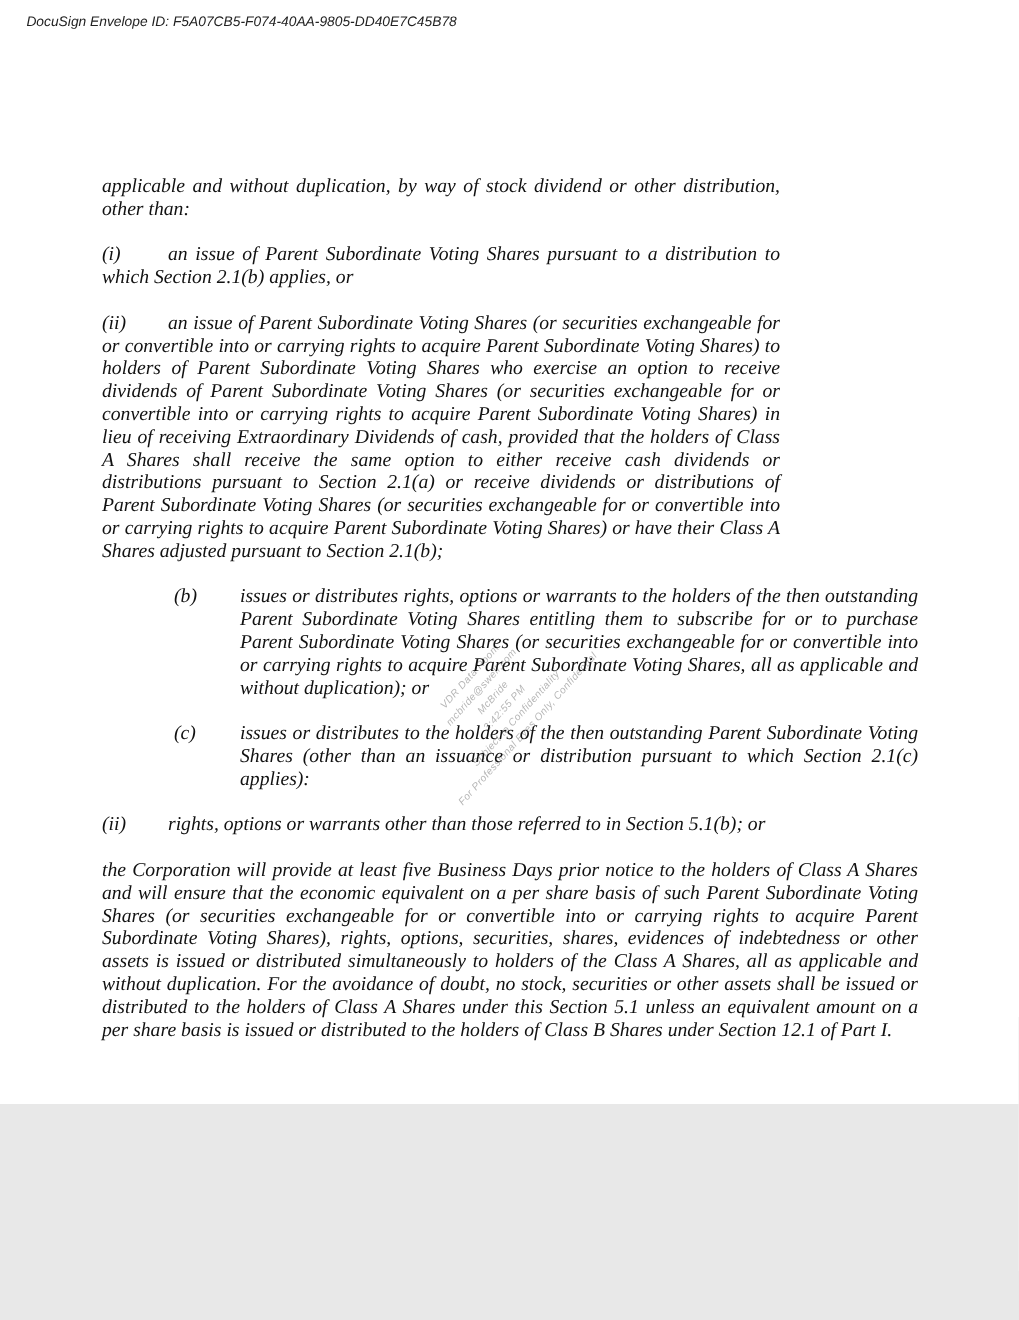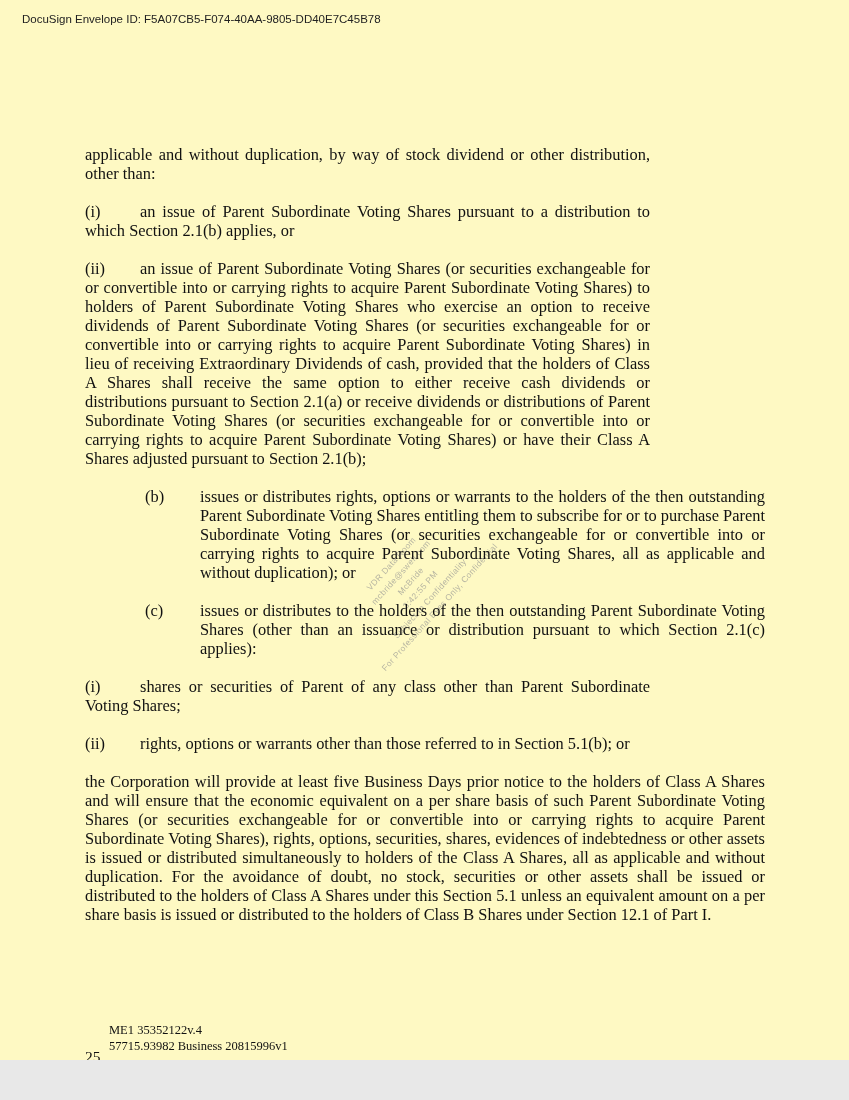--- a/index.html
+++ b/index.html
@@ -1,23 +1,24 @@
 <!DOCTYPE html>
 <html><head>
 <meta charset="utf-8">
 <style>
   html,body{margin:0;padding:0;background:#e8e8e8;}
   .page{
     position:relative;
-    width:849px;height:1060px;
-    background:#fef9c3;
+    width:849px;height:920px;
+    background:#ffffff;
     font-family:"Liberation Serif", serif;
     color:#111;
     overflow:hidden;
     margin:0 auto;
+    font-style:italic;
   }
   .docusign-header{
     position:absolute;left:22px;top:13px;
     font-family:"Liberation Sans", sans-serif;
     font-size:11.5px;color:#222;
     white-space:nowrap;
   }
   .content{
     position:absolute;left:85px;top:101px;width:680px;
     font-size:16.4px;line-height:19px;text-align:justify;
@@ -93,23 +94,20 @@
     <div class="hang">
       <div class="lbl">(b)</div>
       <div class="bd">issues or distributes rights, options or warrants to the holders of the then outstanding Parent Subordinate Voting Shares entitling them to subscribe for or to purchase Parent Subordinate Voting Shares (or securities exchangeable for or convertible into or carrying rights to acquire Parent Subordinate Voting Shares, all as applicable and without duplication); or</div>
     </div>
 
     <div class="hang">
       <div class="lbl">(c)</div>
       <div class="bd">issues or distributes to the holders of the then outstanding Parent Subordinate Voting Shares (other than an issuance or distribution pursuant to which Section 2.1(c) applies):</div>
     </div>
 
-    <p class="ind">
-      <span class="num-inline">(i)</span><span>shares or securities of Parent of any class other than Parent Subordinate Voting Shares;</span>
-    </p>
 
     <p class="ind">
       <span class="num-inline">(ii)</span><span>rights, options or warrants other than those referred to in Section 5.1(b); or</span>
     </p>
 
 
     <p class="full">
       <span>the Corporation will provide at least five Business Days prior notice to the holders of Class A Shares and will ensure that the economic equivalent on a per share basis of such Parent Subordinate Voting Shares (or securities exchangeable for or convertible into or carrying rights to acquire Parent Subordinate Voting Shares), rights, options, securities, shares, evidences of indebtedness or other assets is issued or distributed simultaneously to holders of the Class A Shares, all as applicable and without duplication.  For the avoidance of doubt, no stock, securities or other assets shall be issued or distributed to the holders of Class A Shares under this Section 5.1 unless an equivalent amount on a per share basis is issued or distributed to the holders of Class B Shares under Section 12.1 of Part I.</span>
     </p>
 

